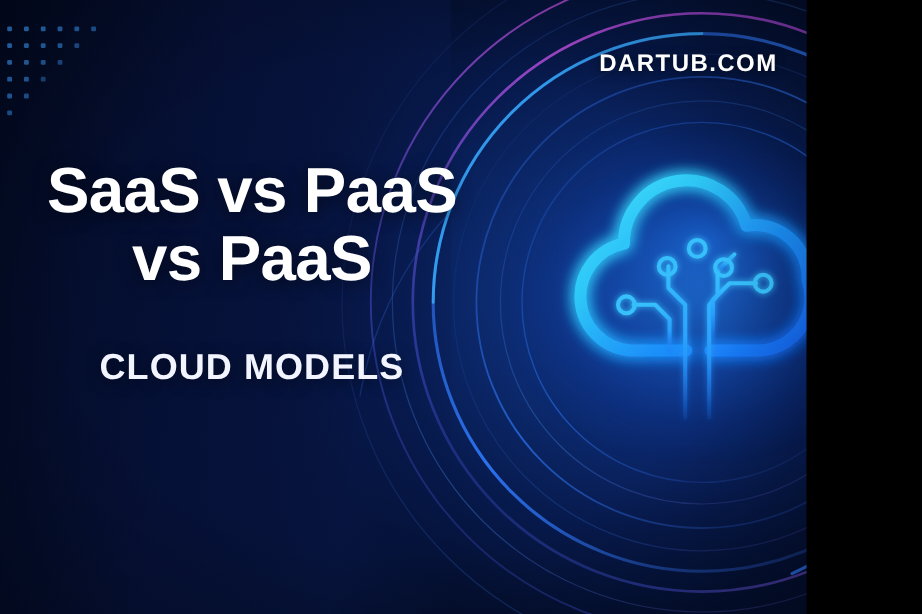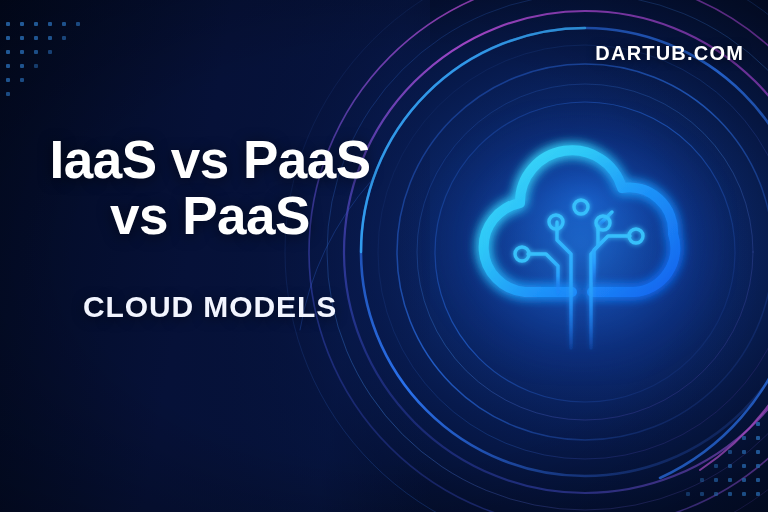--- a/index.html
+++ b/index.html
@@ -2,21 +2,21 @@
 <html><head>
 <meta charset="utf-8">
 <style>
   html, body {
     margin: 0;
     padding: 0;
     background: #000;
   }
   #canvas {
     position: relative;
-    width: 768px;
+    width: 672px;
     height: 512px;
     overflow: hidden;
     font-family: "Liberation Sans", sans-serif;
     background: #020a20;
   }
 
   
   .bg-base {
     position: absolute;
     inset: 0;
@@ -305,21 +305,21 @@
         <circle cx="82" cy="132" r="7"></circle>
       </g>
     </svg>
   </div>
 
   <div class="bg-vignette"></div>
 
   <div class="watermark">DARTUB.COM</div>
 
   <div class="headline">
-    <span class="l1">IaaS vs PaaS</span>
+    <span class="l1">SaaS vs PaaS</span>
     <span class="l2">vs PaaS</span>
   </div>
 
   <div class="subhead">
     <span class="s2">CLOUD MODELS</span>
   </div>
 
 </div>
 
 </body></html>

